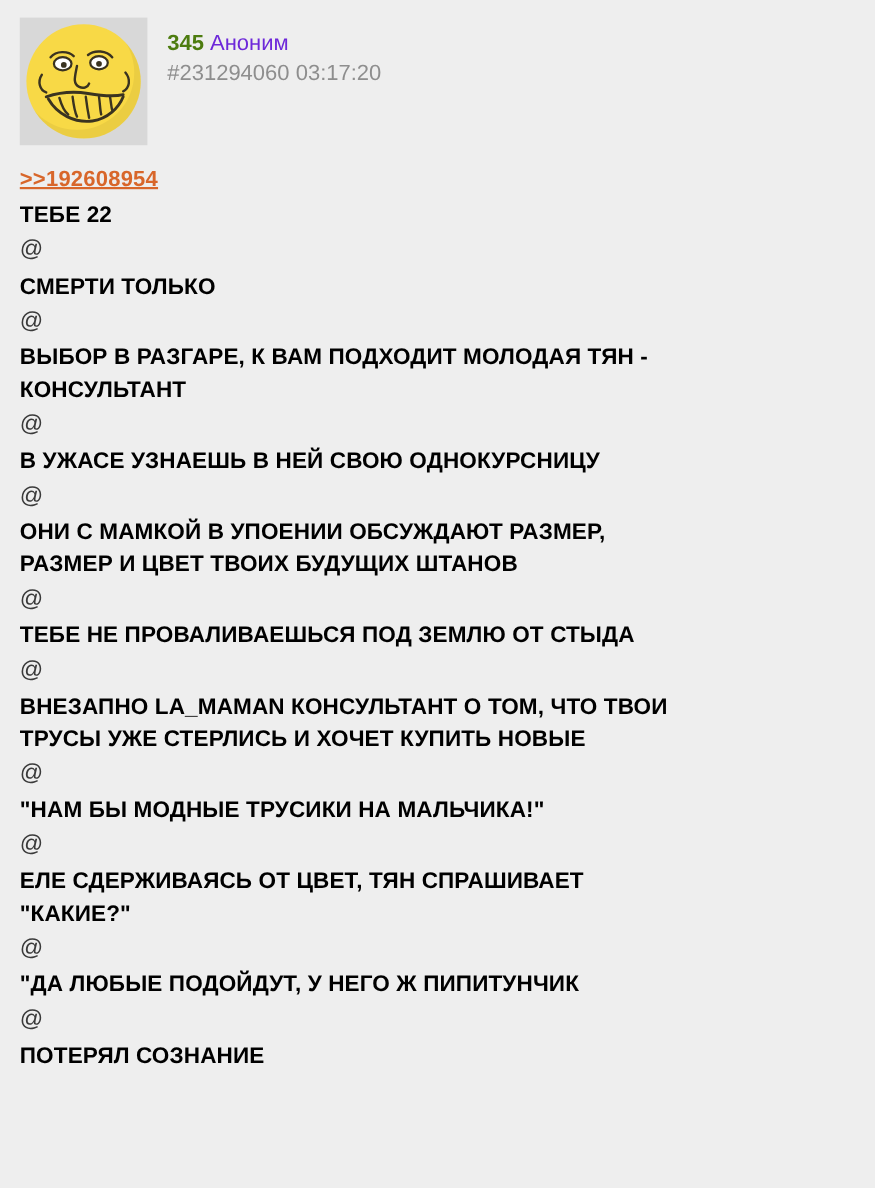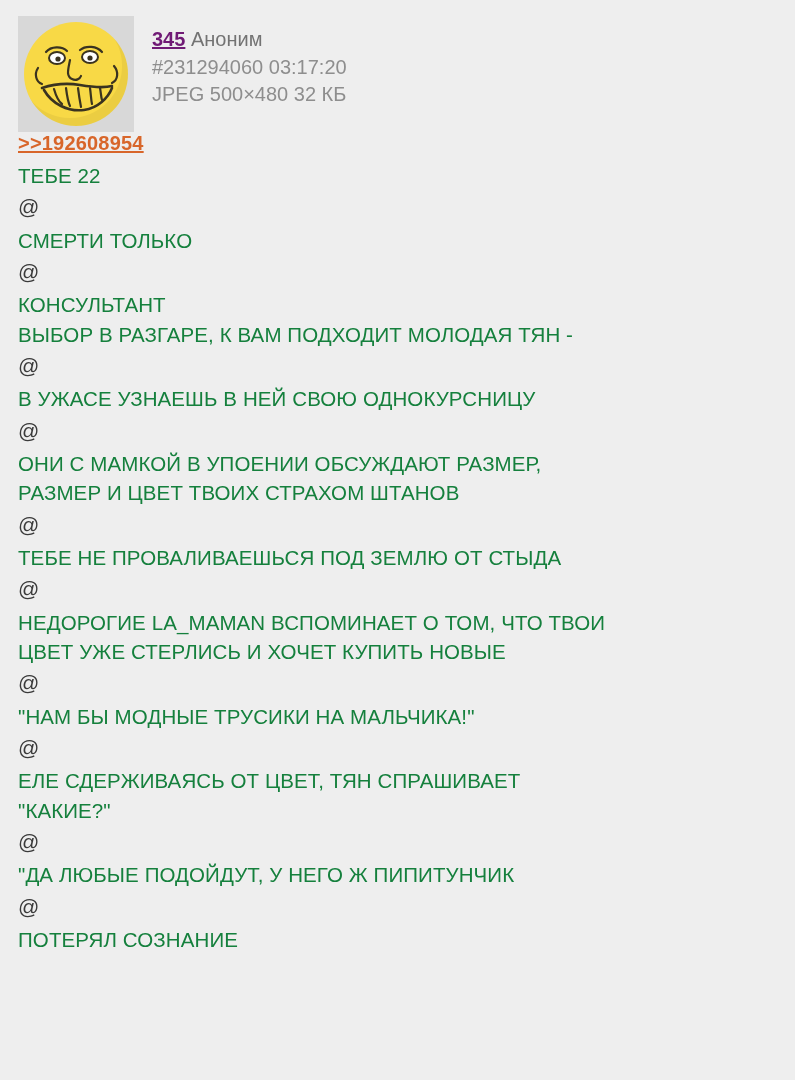--- a/index.html
+++ b/index.html
@@ -49,43 +49,43 @@
   .meta {
     padding-top: 10px;
     line-height: 1.38;
   }
   .meta-line {
     font-size: 20px;
     color: #8e8e8e;
     white-space: nowrap;
   }
   .meta-line .num {
-    color: #701a75;
+    color: #4d7c0f;
     font-weight: bold;
-    text-decoration: underline;
   }
   .meta-line .author {
-    color: #737373;
+    color: #6d28d9;
   }
   .quote-link {
     display: inline-block;
+    margin-top: 20px;
     color: #d8662a;
     text-decoration: underline;
     font-size: 20px;
     font-weight: bold;
     letter-spacing: 0.2px;
   }
   .body {
     margin-top: 6px;
   }
   .line {
     font-size: 20.5px;
-    font-weight: normal;
+    font-weight: bold;
     line-height: 1.34;
-    color: #15803d;
+    color: #000000;
     letter-spacing: 0.1px;
     margin: 0;
     padding: 1px 0;
   }
   .line.at {
     font-weight: normal;
     font-size: 21px;
     color: #3a3a3a;
     padding: 3px 0 4px 0;
   }
@@ -126,44 +126,43 @@
 
     <div class="meta">
       <div class="meta-line">
         <span class="num">345</span>
         <span class="author">Аноним</span>
       </div>
       <div class="meta-line">
         <span>#231294060</span>
         <span>03:17:20</span>
       </div>
-      <div class="meta-line">JPEG 500×480 32 КБ</div>
     </div>
 
   </div>
 
   <a class="quote-link" href="#">&gt;&gt;192608954</a>
 
   <div class="body">
     <p class="line">ТЕБЕ 22</p>
     <p class="line at">@</p>
     <p class="line">СМЕРТИ ТОЛЬКО</p>
     <p class="line at">@</p>
+    <p class="line">ВЫБОР В РАЗГАРЕ, К ВАМ ПОДХОДИТ МОЛОДАЯ ТЯН -</p>
     <p class="line">КОНСУЛЬТАНТ</p>
-    <p class="line">ВЫБОР В РАЗГАРЕ, К ВАМ ПОДХОДИТ МОЛОДАЯ ТЯН -</p>
     <p class="line at">@</p>
     <p class="line">В УЖАСЕ УЗНАЕШЬ В НЕЙ СВОЮ ОДНОКУРСНИЦУ</p>
     <p class="line at">@</p>
     <p class="line">ОНИ С МАМКОЙ В УПОЕНИИ ОБСУЖДАЮТ РАЗМЕР,</p>
-    <p class="line">РАЗМЕР И ЦВЕТ ТВОИХ СТРАХОМ ШТАНОВ</p>
+    <p class="line">РАЗМЕР И ЦВЕТ ТВОИХ БУДУЩИХ ШТАНОВ</p>
     <p class="line at">@</p>
     <p class="line">ТЕБЕ НЕ ПРОВАЛИВАЕШЬСЯ ПОД ЗЕМЛЮ ОТ СТЫДА</p>
     <p class="line at">@</p>
-    <p class="line">НЕДОРОГИЕ LA_MAMAN ВСПОМИНАЕТ О ТОМ, ЧТО ТВОИ</p>
-    <p class="line">ЦВЕТ УЖЕ СТЕРЛИСЬ И ХОЧЕТ КУПИТЬ НОВЫЕ</p>
+    <p class="line">ВНЕЗАПНО LA_MAMAN КОНСУЛЬТАНТ О ТОМ, ЧТО ТВОИ</p>
+    <p class="line">ТРУСЫ УЖЕ СТЕРЛИСЬ И ХОЧЕТ КУПИТЬ НОВЫЕ</p>
     <p class="line at">@</p>
     <p class="line">"НАМ БЫ МОДНЫЕ ТРУСИКИ НА МАЛЬЧИКА!"</p>
     <p class="line at">@</p>
     <p class="line">ЕЛЕ СДЕРЖИВАЯСЬ ОТ ЦВЕТ, ТЯН СПРАШИВАЕТ</p>
     <p class="line">"КАКИЕ?"</p>
     <p class="line at">@</p>
     <p class="line">"ДА ЛЮБЫЕ ПОДОЙДУТ, У НЕГО Ж ПИПИТУНЧИК</p>
     <p class="line at">@</p>
     <p class="line">ПОТЕРЯЛ СОЗНАНИЕ</p>
   </div>

